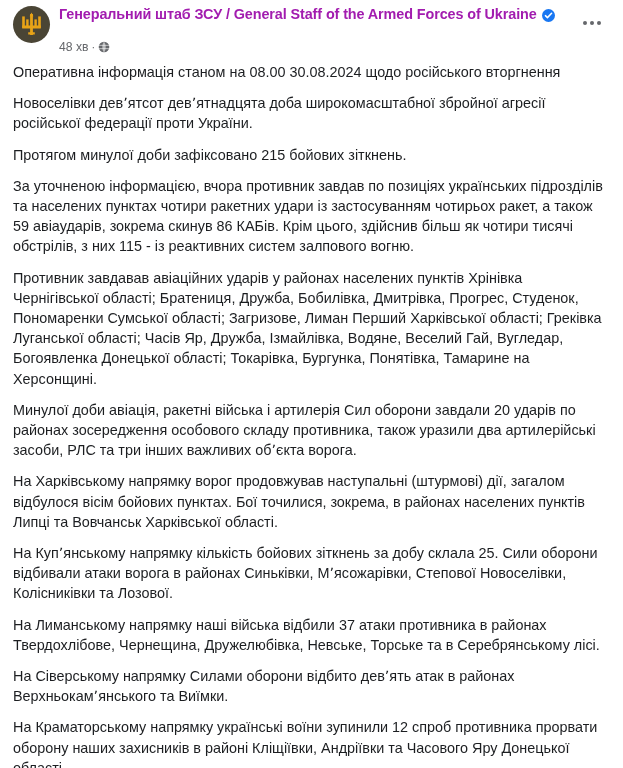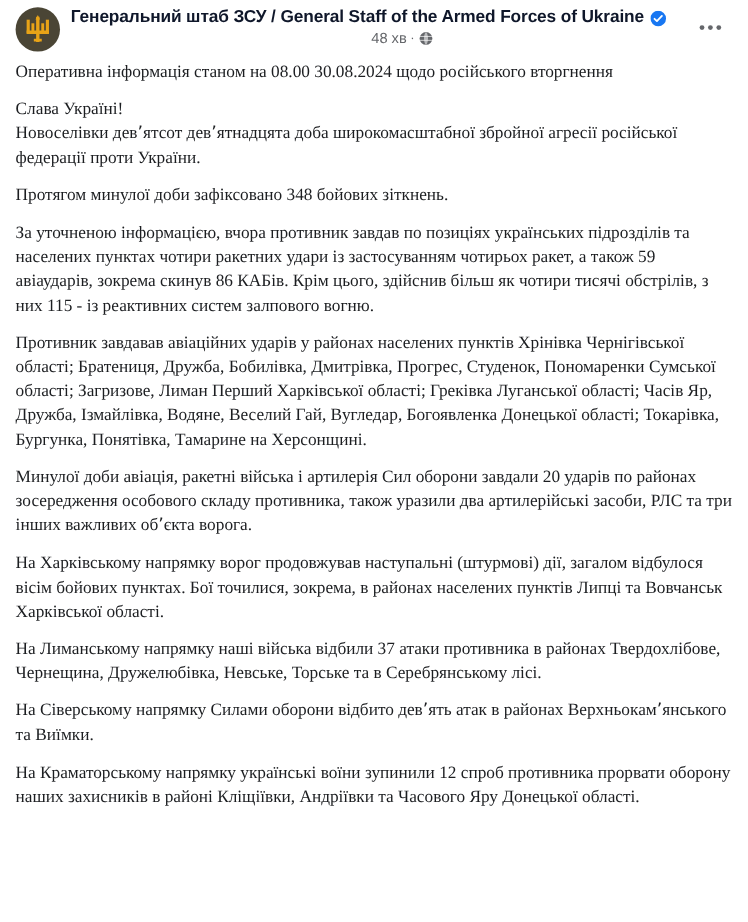--- a/index.html
+++ b/index.html
@@ -55,44 +55,43 @@
     min-width: 0;
   }
   .name-row {
     display: flex;
     align-items: center;
     white-space: nowrap;
   }
   .page-name {
     font-size: 14.4px;
     font-weight: bold;
-    color: #0f172a;
+    color: #a21caf;
     line-height: 17px;
     letter-spacing: -0.1px;
   }
   .verified-badge {
     margin-left: 5px;
     width: 13px;
     height: 13px;
     display: inline-flex;
     align-items: center;
     justify-content: center;
     position: relative;
     top: 1px;
   }
   .verified-badge svg { display: block; }
 
   .meta-row {
     display: flex;
     align-items: center;
-    margin-top: 1px;
+    margin-top: 16px;
     color: #65676b;
     font-size: 12.2px;
     line-height: 16px;
-    justify-content: center;
   }
   .meta-sep {
     margin: 0 3px;
     color: #65676b;
     font-size: 11px;
   }
   .globe-icon {
     display: inline-flex;
     width: 12px;
     height: 12px;
@@ -129,21 +128,20 @@
     padding: 3px 13px 0 13px;
     box-sizing: border-box;
     font-size: 14.4px;
     line-height: 20.2px;
     color: #1c1e21;
   }
   .post-body p {
     margin: 0 0 11px 0;
     white-space: normal;
     word-wrap: break-word;
-    font-family: Liberation Serif, serif;
   }
   .post-body p.tight {
     margin-bottom: 0;
   }
   .post-body p:last-child {
     margin-bottom: 0;
   }
 </style>
 </head>
 <body>
@@ -196,26 +194,26 @@
 
     <div class="more-menu">
       <span></span>
       <span></span>
       <span></span>
     </div>
   </div>
 
   <div class="post-body">
     <p>Оперативна інформація станом на 08.00 30.08.2024 щодо російського вторгнення</p>
-    <p class="tight">Слава Україні!</p>
     <p>Новоселівки дев՚ятсот дев՚ятнадцята доба широкомасштабної збройної агресії російської федерації проти України.</p>
-    <p>Протягом минулої доби зафіксовано 348 бойових зіткнень.</p>
+    <p>Протягом минулої доби зафіксовано 215 бойових зіткнень.</p>
     <p>За уточненою інформацією, вчора противник завдав по позиціях українських підрозділів та населених пунктах чотири ракетних удари із застосуванням чотирьох ракет, а також 59 авіаударів, зокрема скинув 86 КАБів. Крім цього, здійснив більш як чотири тисячі обстрілів, з них 115 - із реактивних систем залпового вогню.</p>
     <p>Противник завдавав авіаційних ударів у районах населених пунктів Хрінівка Чернігівської області; Братениця, Дружба, Бобилівка, Дмитрівка, Прогрес, Студенок, Пономаренки Сумської області; Загризове, Лиман Перший Харківської області; Греківка Луганської області; Часів Яр, Дружба, Ізмайлівка, Водяне, Веселий Гай, Вугледар, Богоявленка Донецької області; Токарівка, Бургунка, Понятівка, Тамарине на Херсонщині.</p>
     <p>Минулої доби авіація, ракетні війська і артилерія Сил оборони завдали 20 ударів по районах зосередження особового складу противника, також уразили два артилерійські засоби, РЛС та три інших важливих об՚єкта ворога.</p>
     <p>На Харківському напрямку ворог продовжував наступальні (штурмові) дії, загалом відбулося вісім бойових пунктах. Бої точилися, зокрема, в районах населених пунктів Липці та Вовчанськ Харківської області.</p>
+    <p>На Куп՚янському напрямку кількість бойових зіткнень за добу склала 25. Сили оборони відбивали атаки ворога в районах Синьківки, М՚ясожарівки, Степової Новоселівки, Колісниківки та Лозової.</p>
     <p>На Лиманському напрямку наші війська відбили 37 атаки противника в районах Твердохлібове, Чернещина, Дружелюбівка, Невське, Торське та в Серебрянському лісі.</p>
     <p>На Сіверському напрямку Силами оборони відбито дев՚ять атак в районах Верхньокам՚янського та Виїмки.</p>
     <p>На Краматорському напрямку українські воїни зупинили 12 спроб противника прорвати оборону наших захисників в районі Кліщіївки, Андріївки та Часового Яру Донецької області.</p>
 
   </div>
 
 </div>
 
 </body></html>

